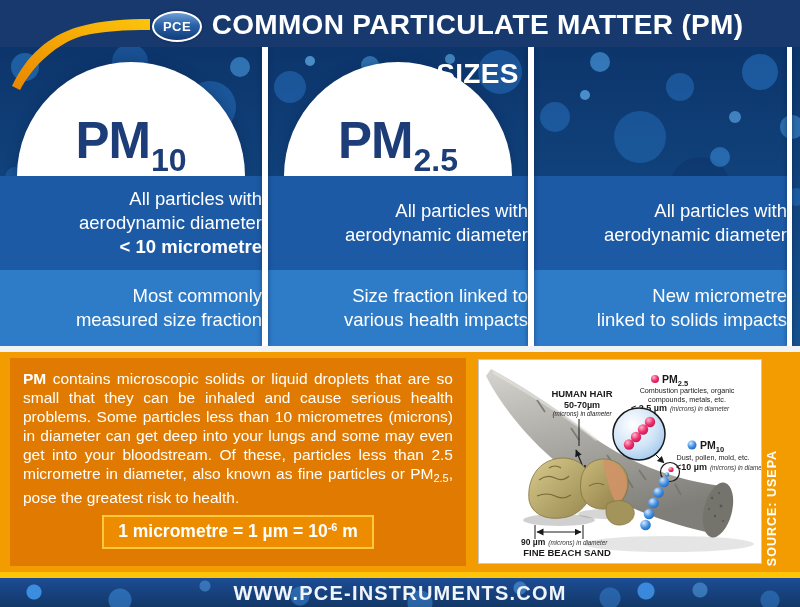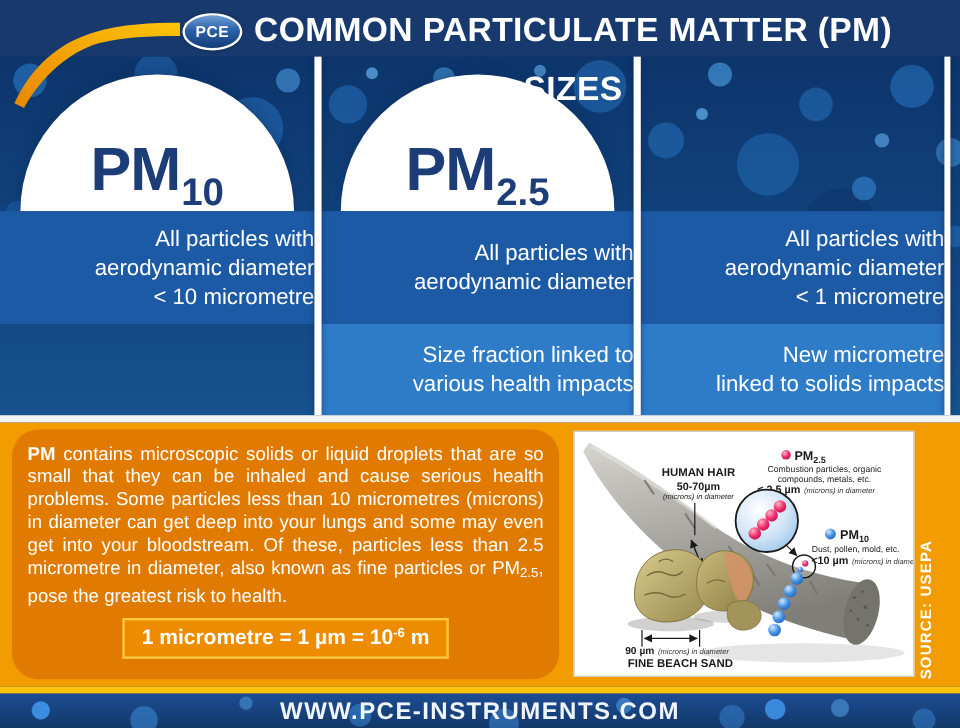--- a/index.html
+++ b/index.html
@@ -31,27 +31,27 @@
         box-shadow:0 0 12px rgba(12,40,85,.45);}
   .pm-label{position:absolute;bottom:6px;left:0;width:100%;text-align:center;color:#1c3d77;
             white-space:nowrap;}
   .pm-base{font-size:51px;font-weight:bold;letter-spacing:-1px;}
   .pm-sub{font-size:32px;font-weight:bold;position:relative;top:13px;margin-left:1px;}
 
   .band{position:absolute;left:0;width:100%;display:flex;flex-direction:column;
         justify-content:center;text-align:right;color:#ffffff;font-size:18.5px;line-height:24px;z-index:3;}
   .band1{top:129px;height:94px;background:#1d5aa6;}
   .band2{top:223px;height:76px;background:#2e7bc8;}
-  .band .bold{font-weight:normal;}
+  .band .bold{font-weight:bold;}
 
   .white-strip{position:absolute;left:0;top:346px;width:800px;height:6px;background:#f2f3f5;z-index:5;}
 
   
   .orange-section{position:absolute;left:0;top:352px;width:800px;height:220px;background:#f39c01;}
-  .info-box{position:absolute;left:10px;top:6px;width:456px;height:208px;background:#e17a00;border-radius:22px;}
+  .info-box{position:absolute;left:10px;top:6px;width:456px;height:208px;background:#e17a00;}
   .info-para{margin:0;padding:11px 13px 0 13px;color:#ffffff;font-size:15.5px;line-height:19px;
              text-align:justify;}
   .info-para b{font-weight:bold;}
   .pmsub{font-size:11px;vertical-align:-3px;}
   .formula-box{margin:8px auto 0 auto;width:fit-content;padding:4px 14px 5px 14px;
                border:2px solid #ffc83d;background:#ee8c00;color:#ffffff;font-size:17.5px;
                font-weight:bold;white-space:nowrap;text-align:center;}
   .formula-box sup{font-size:11px;vertical-align:6px;}
 
   .diagram-panel{position:absolute;left:478px;top:7px;width:282px;height:203px;background:#ffffff;
@@ -147,20 +147,24 @@
       <div class="dome">
         <div class="pm-label">
           <span class="pm-base">PM</span><span class="pm-sub">10</span>
         </div>
       </div>
       <div class="band band1">
         <div>All particles with</div>
         <div>aerodynamic diameter</div>
         <div class="bold">&lt; 10 micrometre</div>
       </div>
+      <div class="band band2">
+        <div>Most commonly</div>
+        <div>measured size fraction</div>
+      </div>
     </div>
 
     <div class="column col2">
       <div class="dome">
         <div class="pm-label">
           <span class="pm-base">PM</span><span class="pm-sub">2.5</span>
         </div>
       </div>
       <div class="band band1">
         <div>All particles with</div>
@@ -169,21 +173,20 @@
       <div class="band band2">
         <div>Size fraction linked to</div>
         <div>various health impacts</div>
       </div>
     </div>
 
     <div class="column col3">
       <div class="band band1">
         <div>All particles with</div>
         <div>aerodynamic diameter</div>
-        <div class="bold">&lt; 1 micrometre</div>
       </div>
       <div class="band band2">
         <div>New micrometre</div>
         <div>linked to solids impacts</div>
       </div>
     </div>
 
     <div class="vline d1"></div>
     <div class="vline d2"></div>
     <div class="vline d3"></div>

